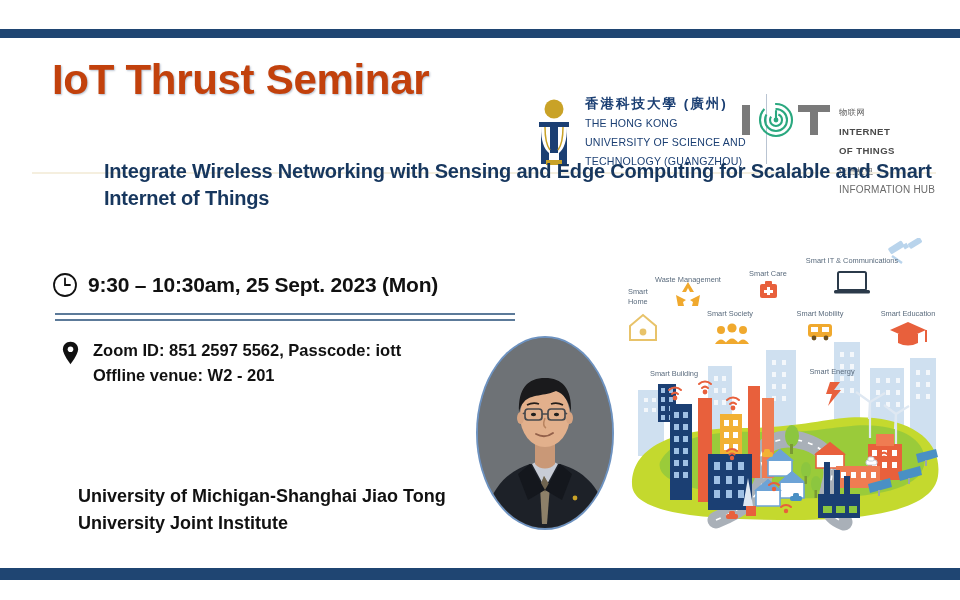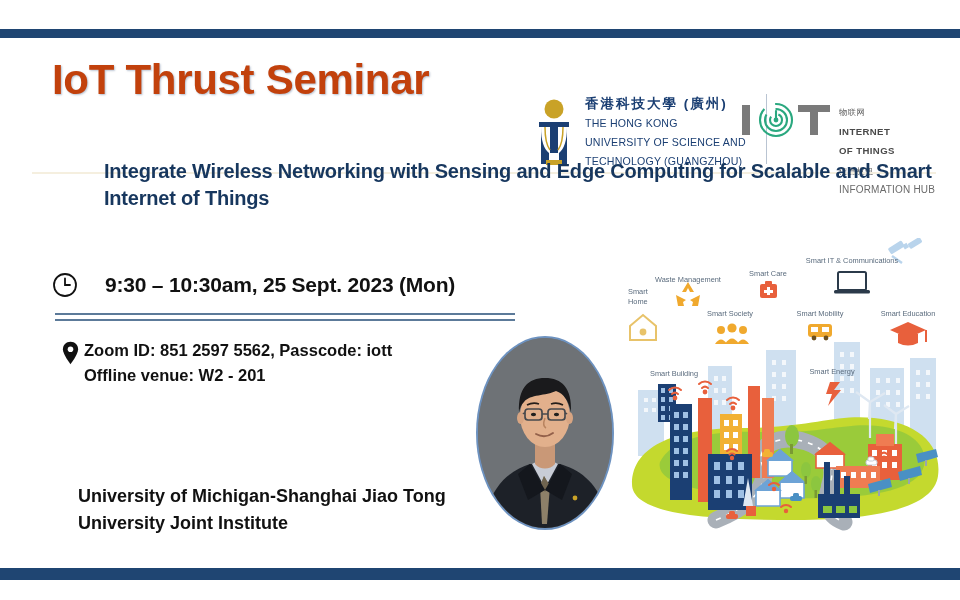--- a/index.html
+++ b/index.html
@@ -47,30 +47,30 @@
   .iot-sub { font-size:10px; color:#6a6a6a; letter-spacing:.2px; white-space:nowrap; }
 
   
   .talk-title {
     position:absolute; left:56px; top:158px; width:856px;
     font-size:20px; font-weight:bold; color:#17375e;
     line-height:1.33; letter-spacing:-0.2px;margin-left:48px;
   }
 
   
-  .time-row { position:absolute; left:52px; top:272px; display:flex; align-items:center; gap:27px; }
+  .time-row { position:absolute; left:52px; top:272px; display:flex; align-items:center; gap:10px; }
   .clock-icon { width:26px; height:26px; flex:none; }
   .time-text { font-size:21px; font-weight:bold; color:#111; letter-spacing:-0.2px; }
 
   .dbl-rule { position:absolute; left:55px; width:460px; height:2px; background:#5c7a99; }
   .dbl-rule.a { top:313px; }
   .dbl-rule.b { top:319px; }
 
   
-  .venue-row { position:absolute; left:62px; top:338px; display:flex; gap:5px; align-items:flex-start; }
+  .venue-row { position:absolute; left:62px; top:338px; display:flex; gap:14px; align-items:flex-start; }
   .pin-icon { width:17px; height:24px; flex:none; margin-top:3px; }
   .venue-text { font-size:16.5px; font-weight:bold; color:#111; line-height:1.5; }
 
   
   .speaker-name {
     position:absolute; left:78px; top:408px;
     font-size:27px; font-weight:bold; color:#111; letter-spacing:-0.3px;
   }
   .speaker-role {
     position:absolute; left:80px; top:448px;

